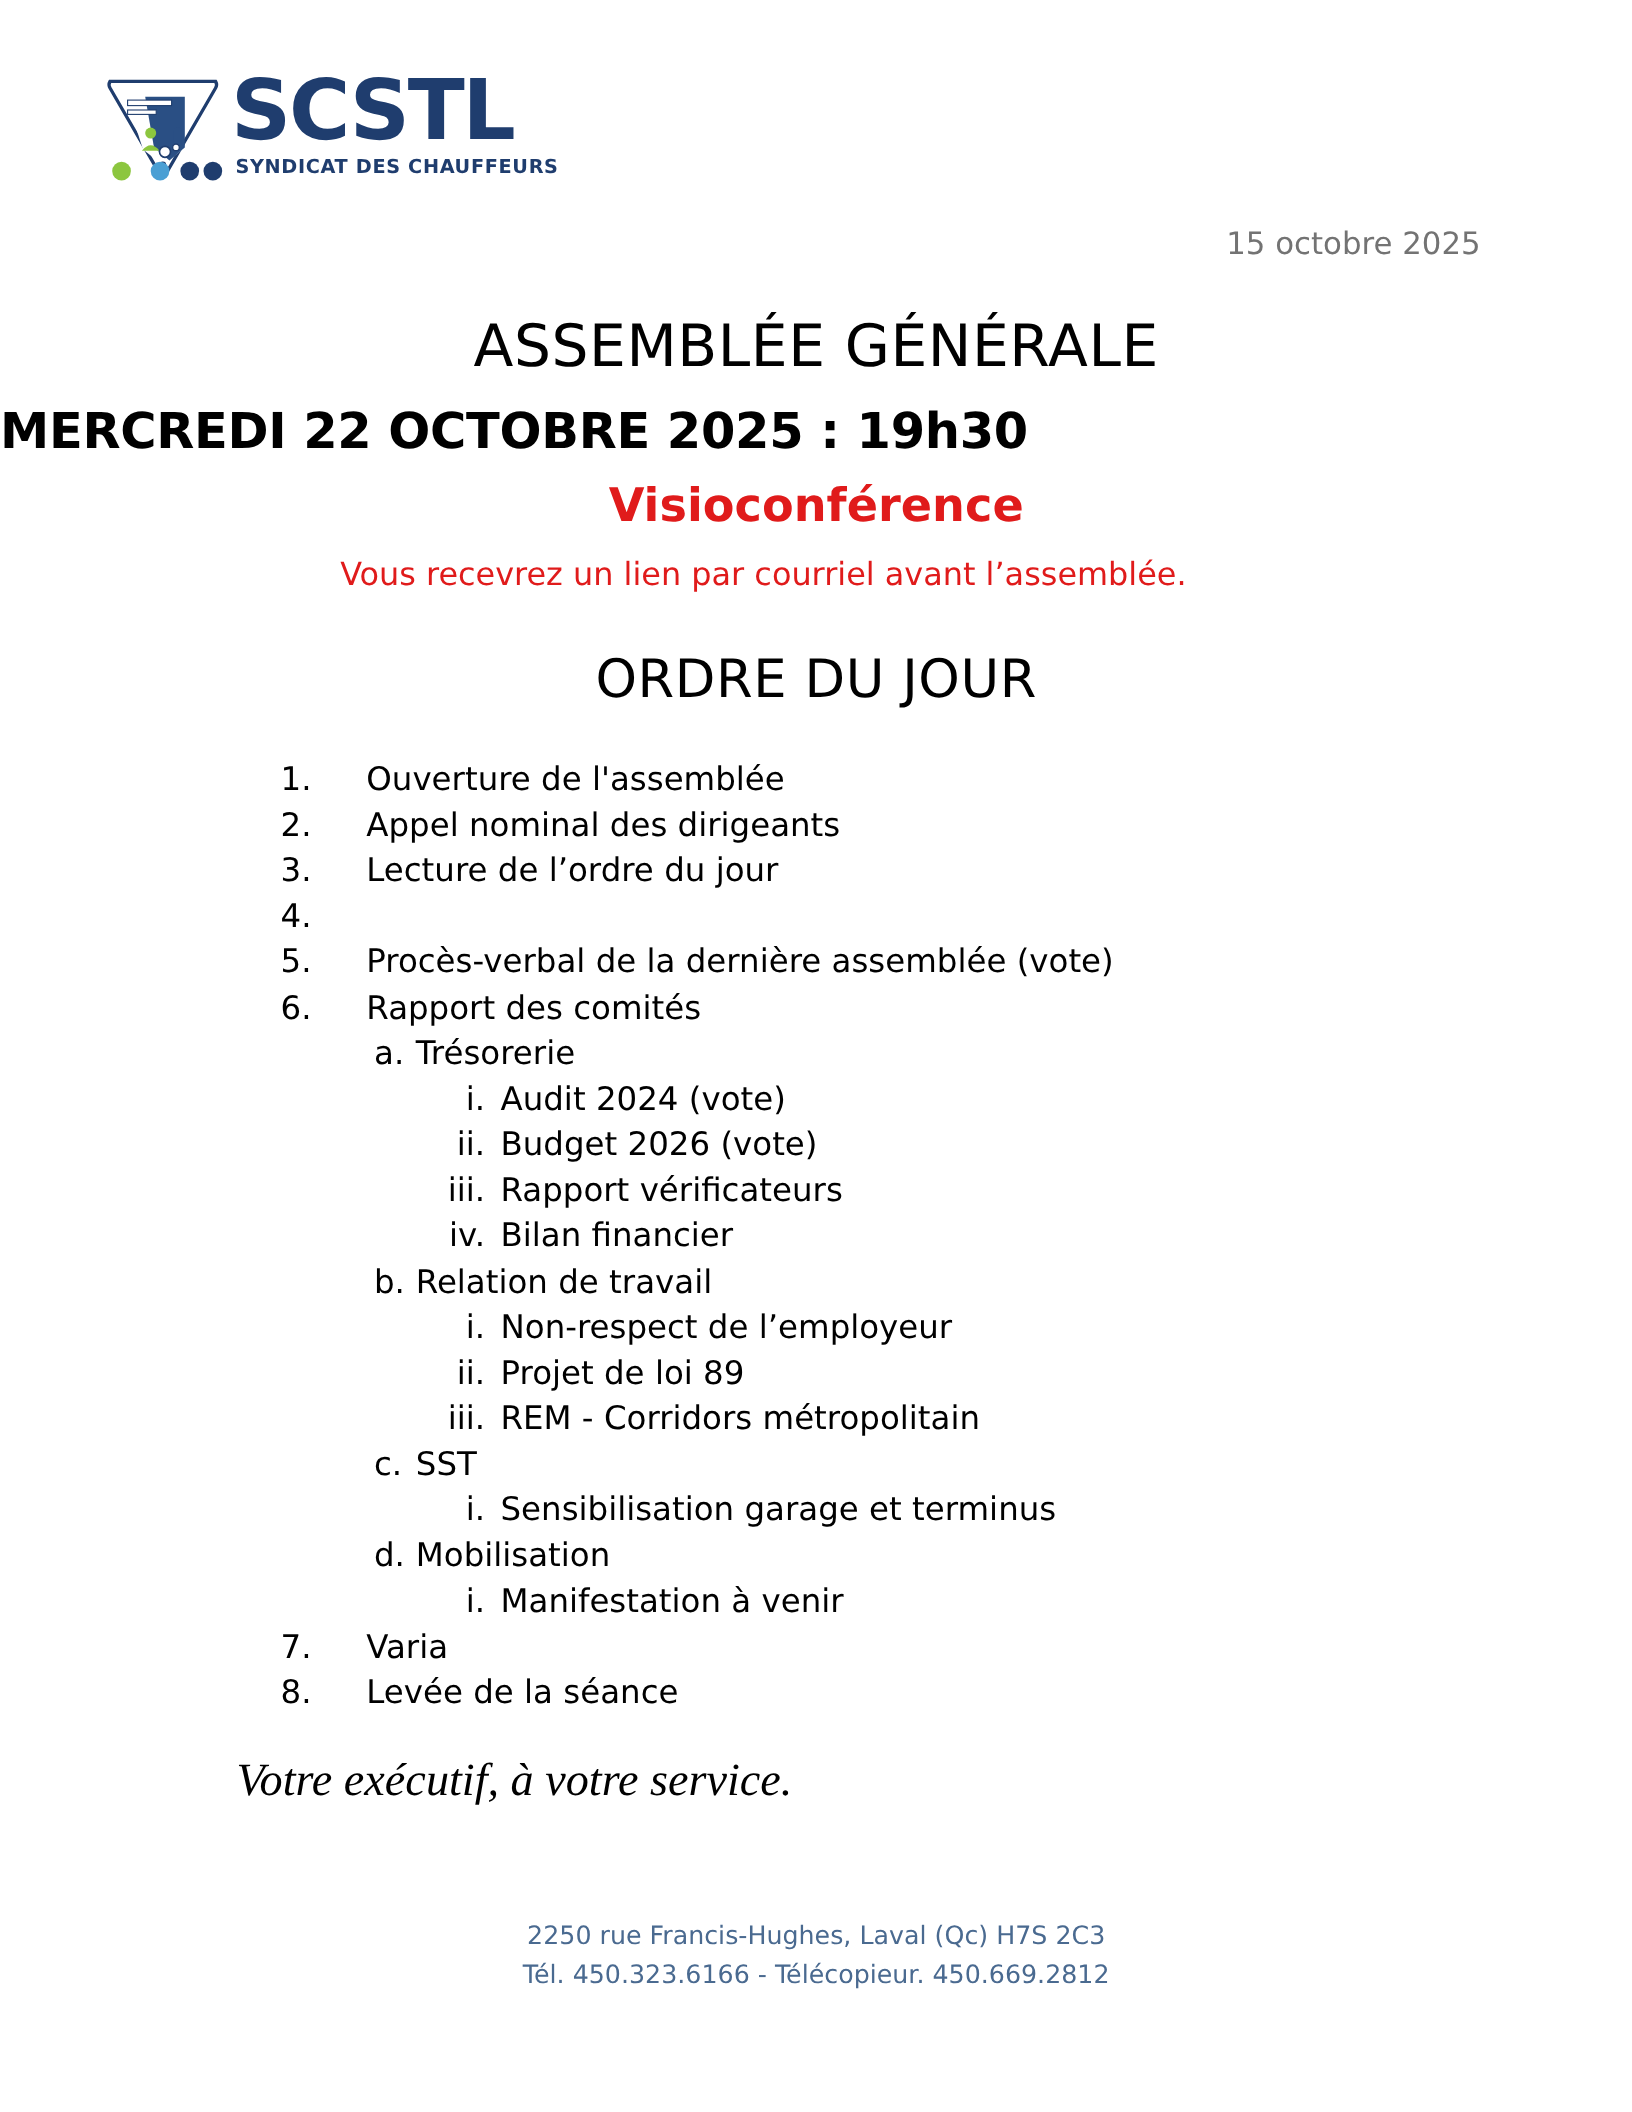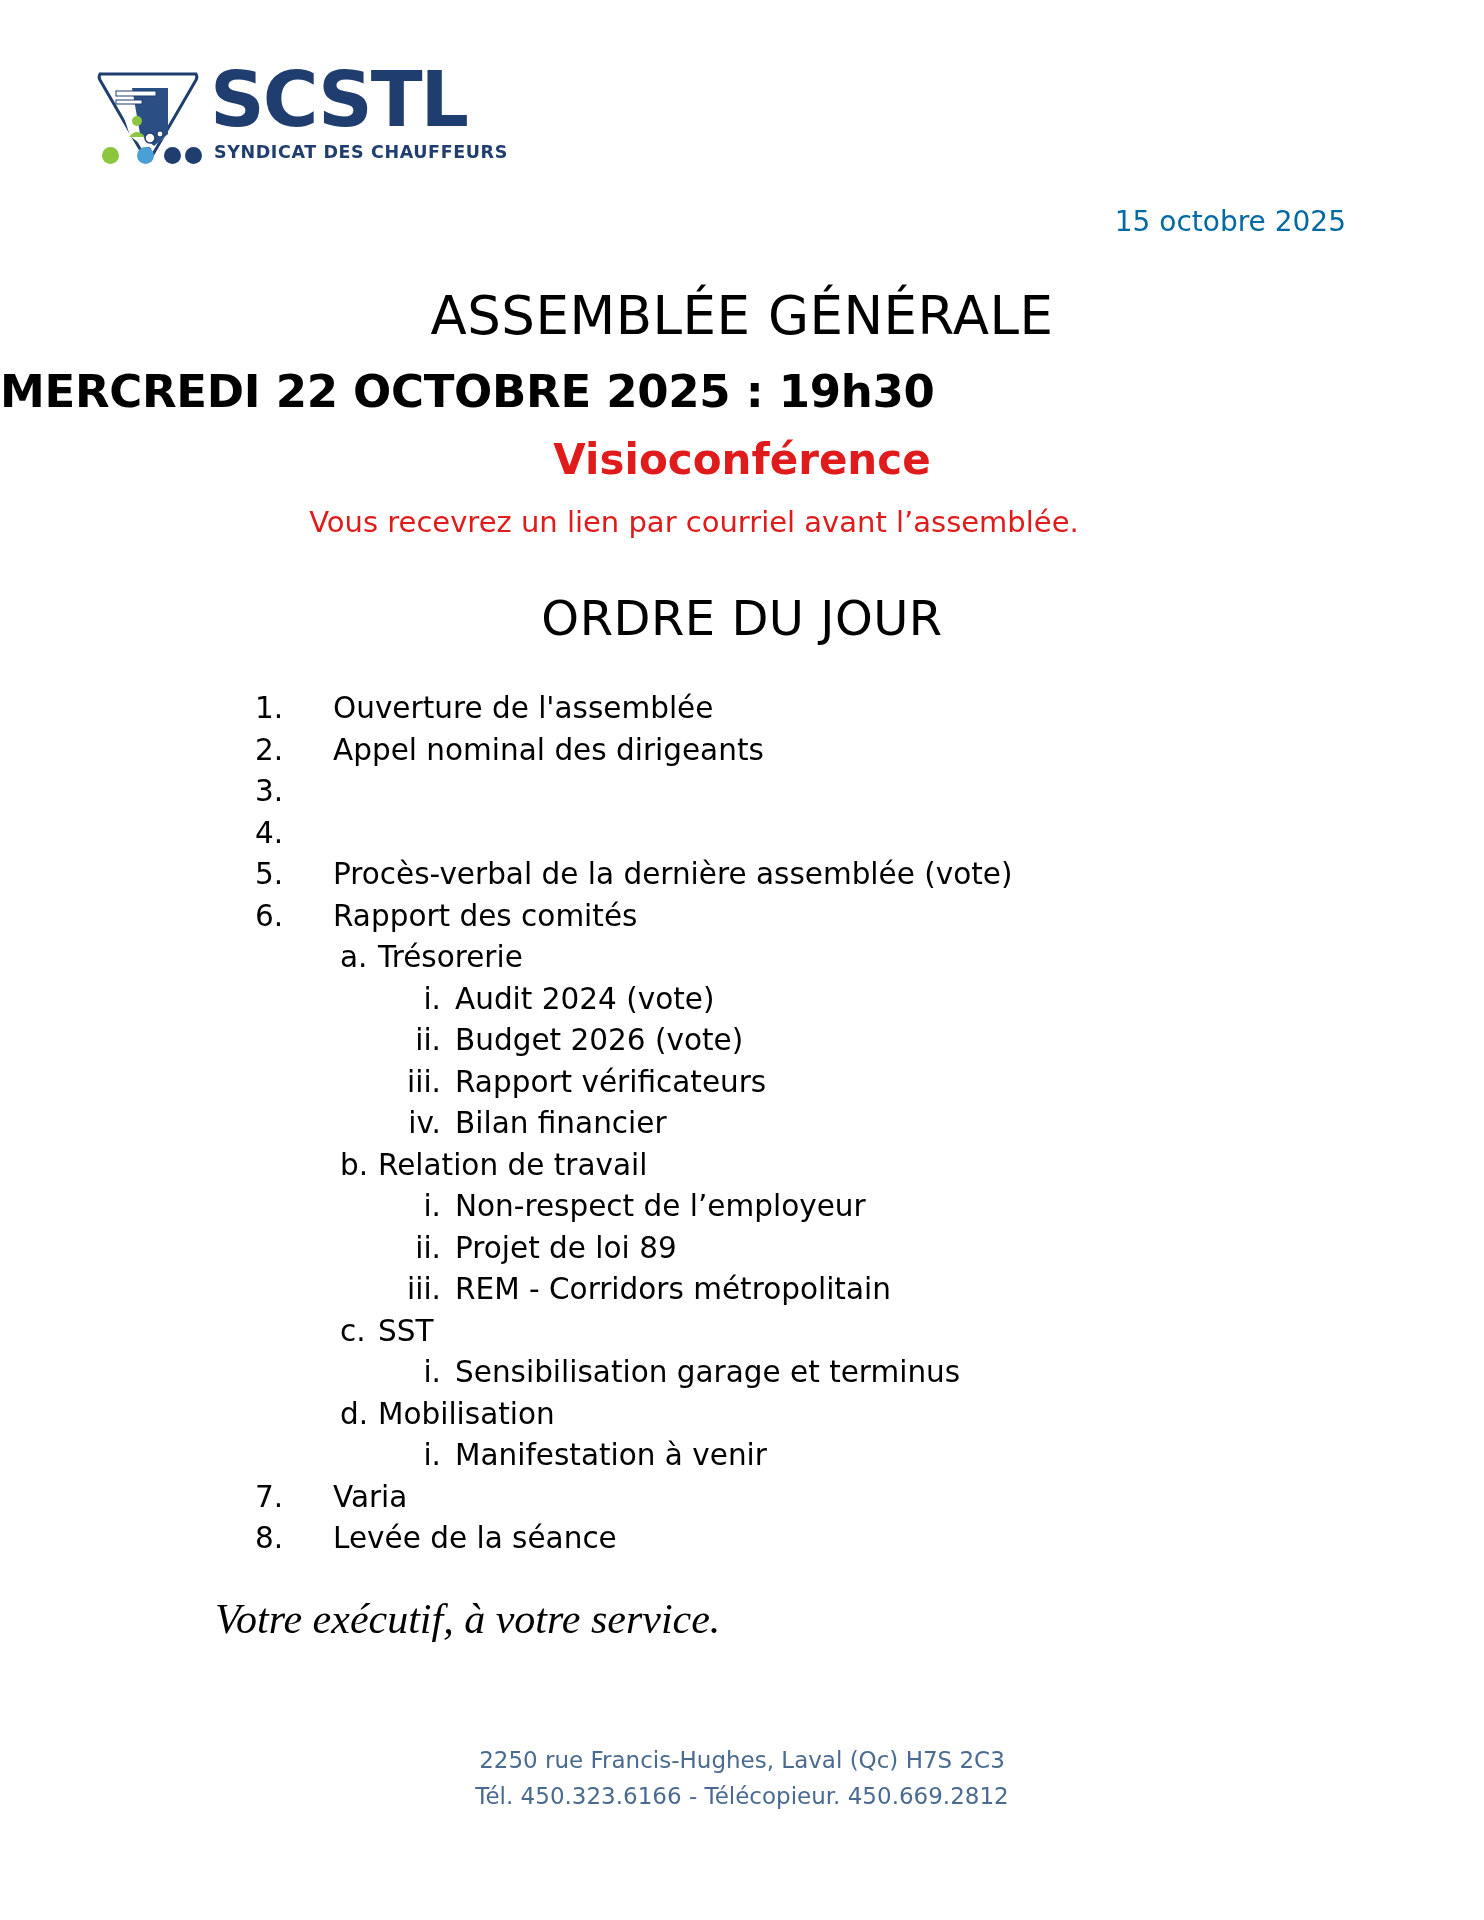--- a/index.html
+++ b/index.html
@@ -69,21 +69,21 @@
   .dot-2 { left: 35px;  top: 3px;  width: 17px; height: 17px; background: #4a9fd4; }
   .dot-3 { left: 62px;  top: 3px;  width: 17px; height: 17px; background: #1f3d6e; }
   .dot-4 { left: 83px;  top: 3px;  width: 17px; height: 17px; background: #1f3d6e; }
 
   .doc-date {
     position: absolute;
     right: 138px;
     top: 205px;
     font-size: 28px;
     font-family: "DejaVu Sans", sans-serif;
-    color: #0369a1;
+    color: #737373;
     white-space: nowrap;
   }
 
   
   .title-main {
     position: absolute;
     left: 0;
     top: 285px;
     width: 1484px;
     text-align: center;
@@ -256,20 +256,21 @@
     <div class="ag-row lvl1">
       <span class="ag-marker">1.</span>
       <span class="ag-text">Ouverture de l'assemblée</span>
     </div>
     <div class="ag-row lvl1">
       <span class="ag-marker">2.</span>
       <span class="ag-text">Appel nominal des dirigeants</span>
     </div>
     <div class="ag-row lvl1">
       <span class="ag-marker">3.</span>
+      <span class="ag-text">Lecture de l’ordre du jour</span>
     </div>
     <div class="ag-row lvl1">
       <span class="ag-marker">4.</span>
     </div>
     <div class="ag-row lvl1">
       <span class="ag-marker">5.</span>
       <span class="ag-text">Procès-verbal de la dernière assemblée (vote)</span>
     </div>
     <div class="ag-row lvl1">
       <span class="ag-marker">6.</span>

